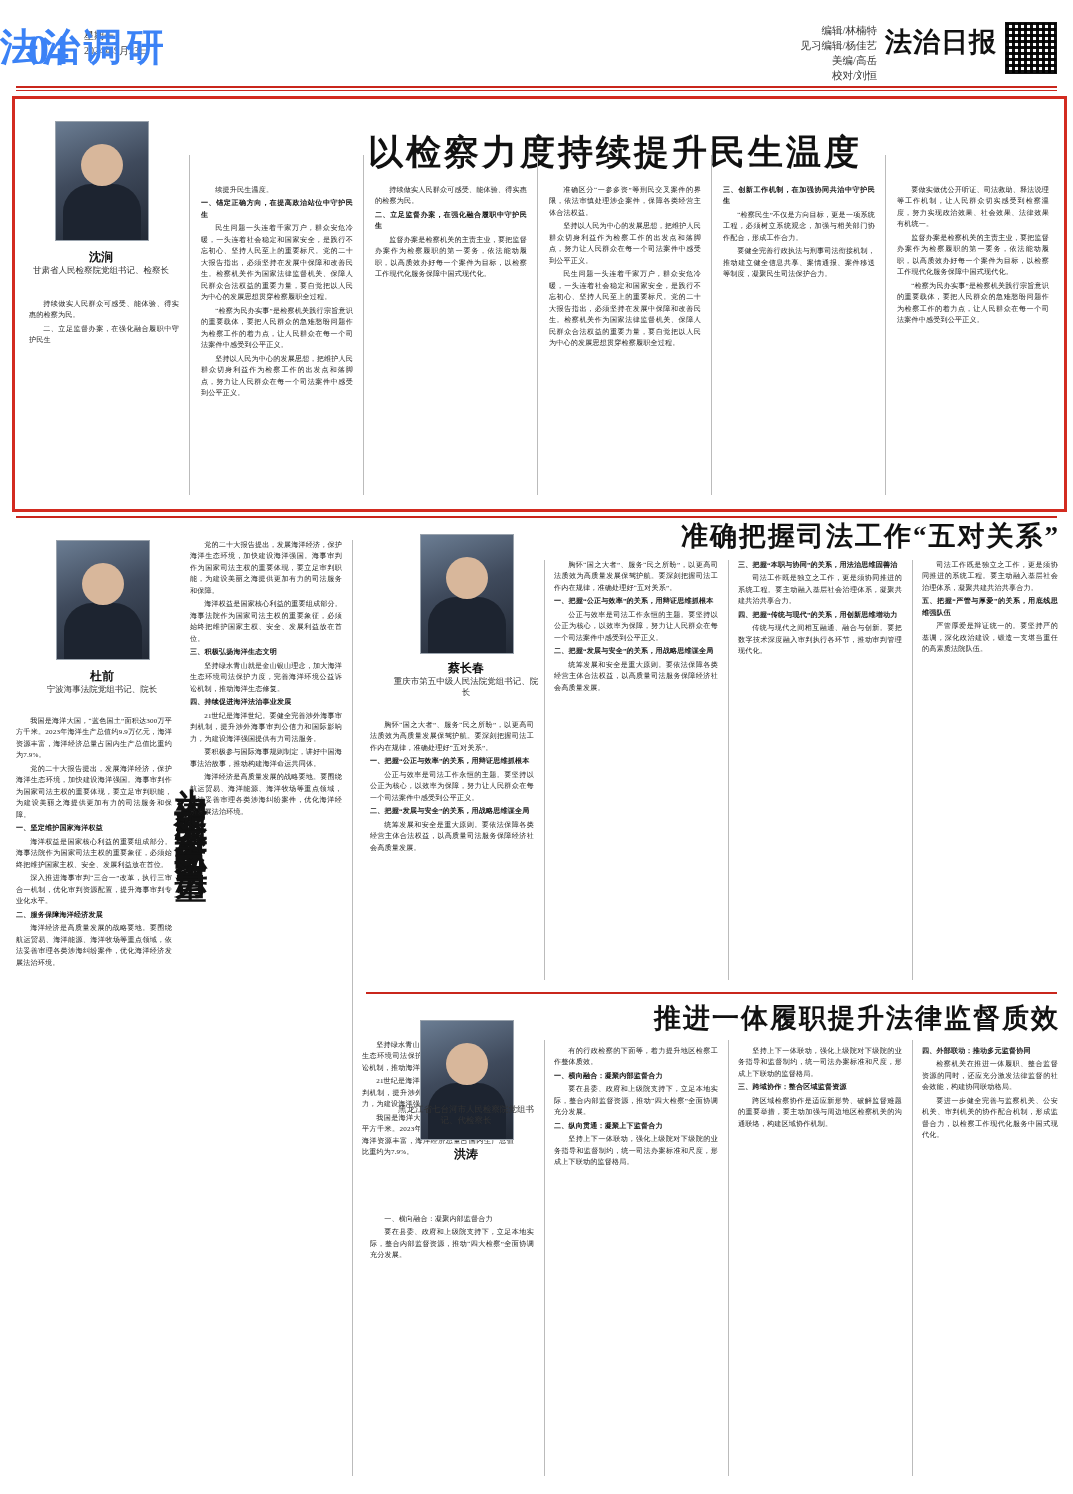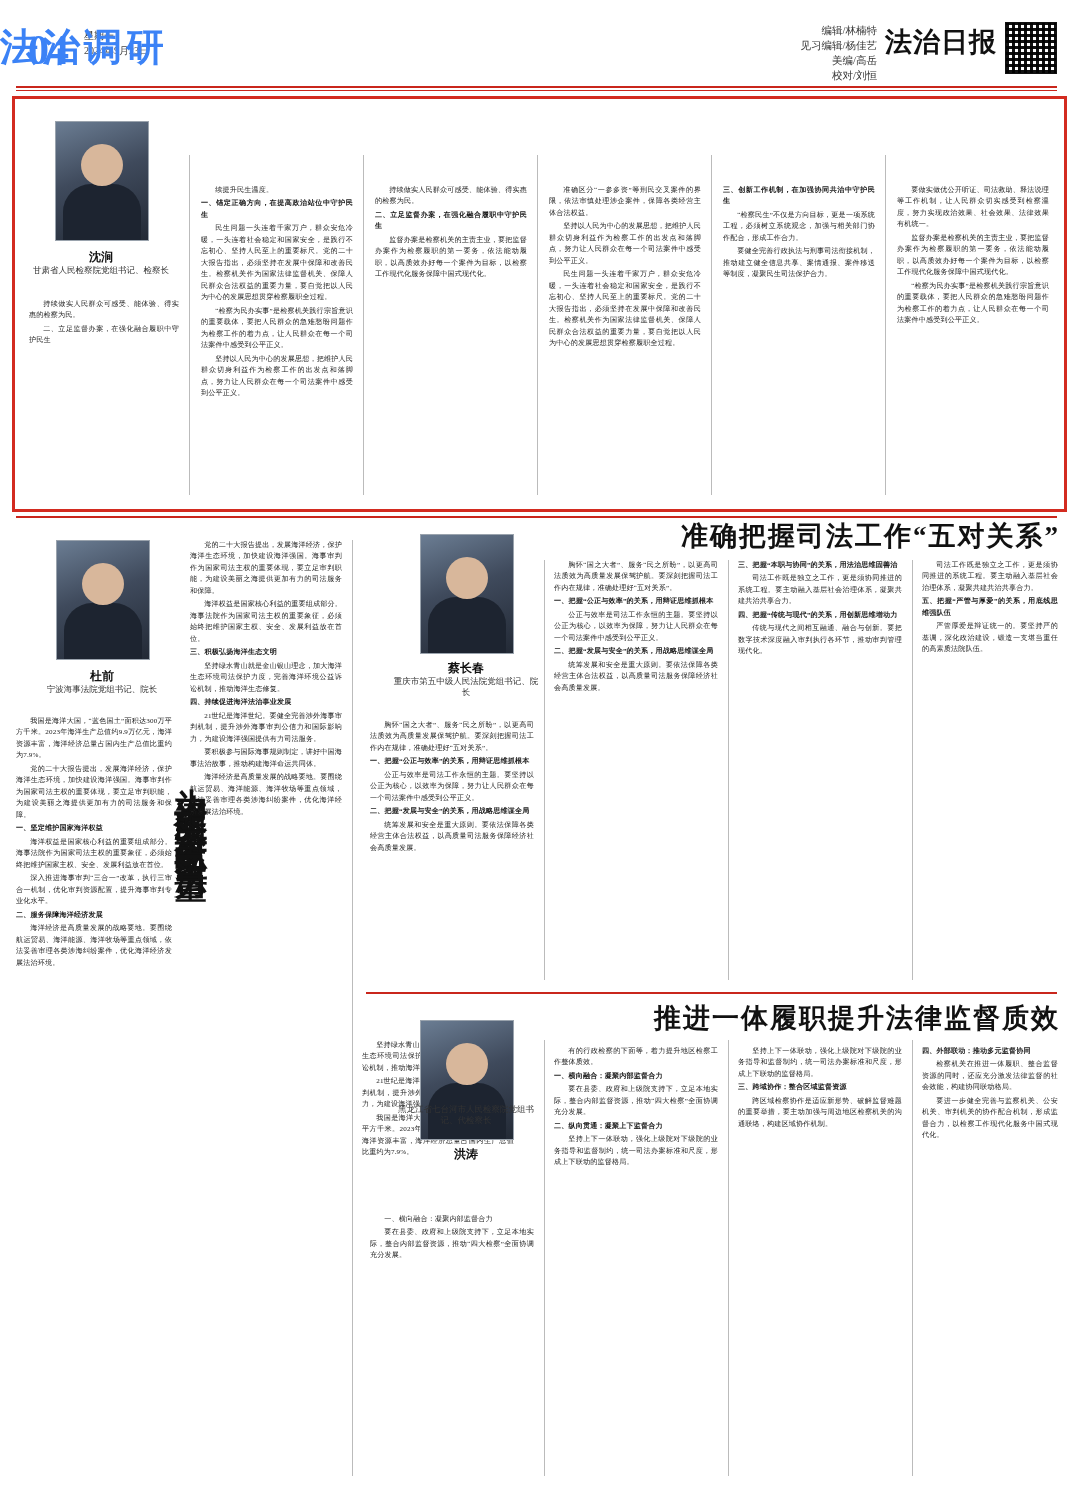--- a/index.html
+++ b/index.html
@@ -130,20 +130,21 @@
       <div>美编/高岳</div>
       <div>校对/刘恒</div>
     </div>
     <div class="brand">法治日报</div>
     <div class="qr"></div>
     <div class="rule-top"></div>
     <div class="rule-top2"></div>
   </div>
 
   <div class="boxed">
+    <div class="boxed-title">以检察力度持续提升民生温度</div>
 
     <div class="portrait" style="left:40px;top:22px;"></div>
     <div class="pname" style="left:20px;top:150px;width:132px;">沈涧</div>
     <div class="ptitle" style="left:14px;top:166px;width:144px;">甘肃省人民检察院党组书记、检察长</div>
 
     <div class="col" style="left:14px;top:200px;width:150px;height:195px;">
       <p>持续做实人民群众可感受、能体验、得实惠的检察为民。</p>
       <p>二、立足监督办案，在强化融合履职中守护民生</p>
     </div>
     <div class="vrule" style="left:174px;top:56px;height:340px;"></div>

